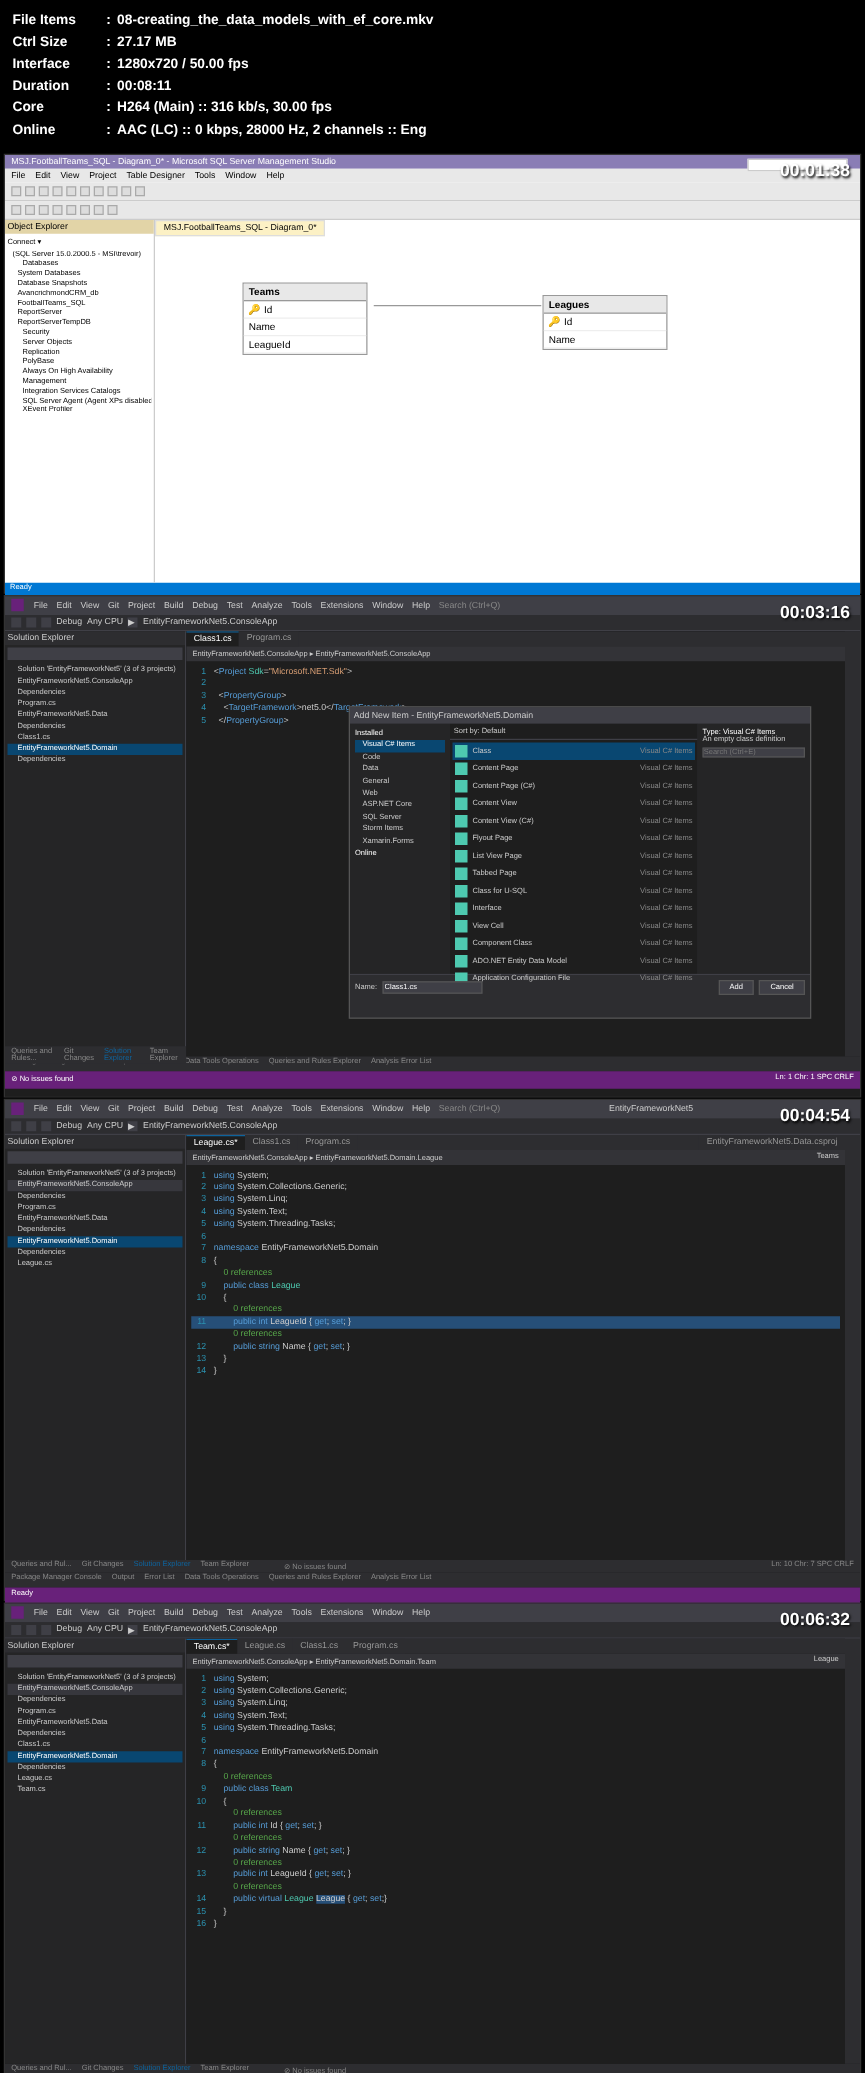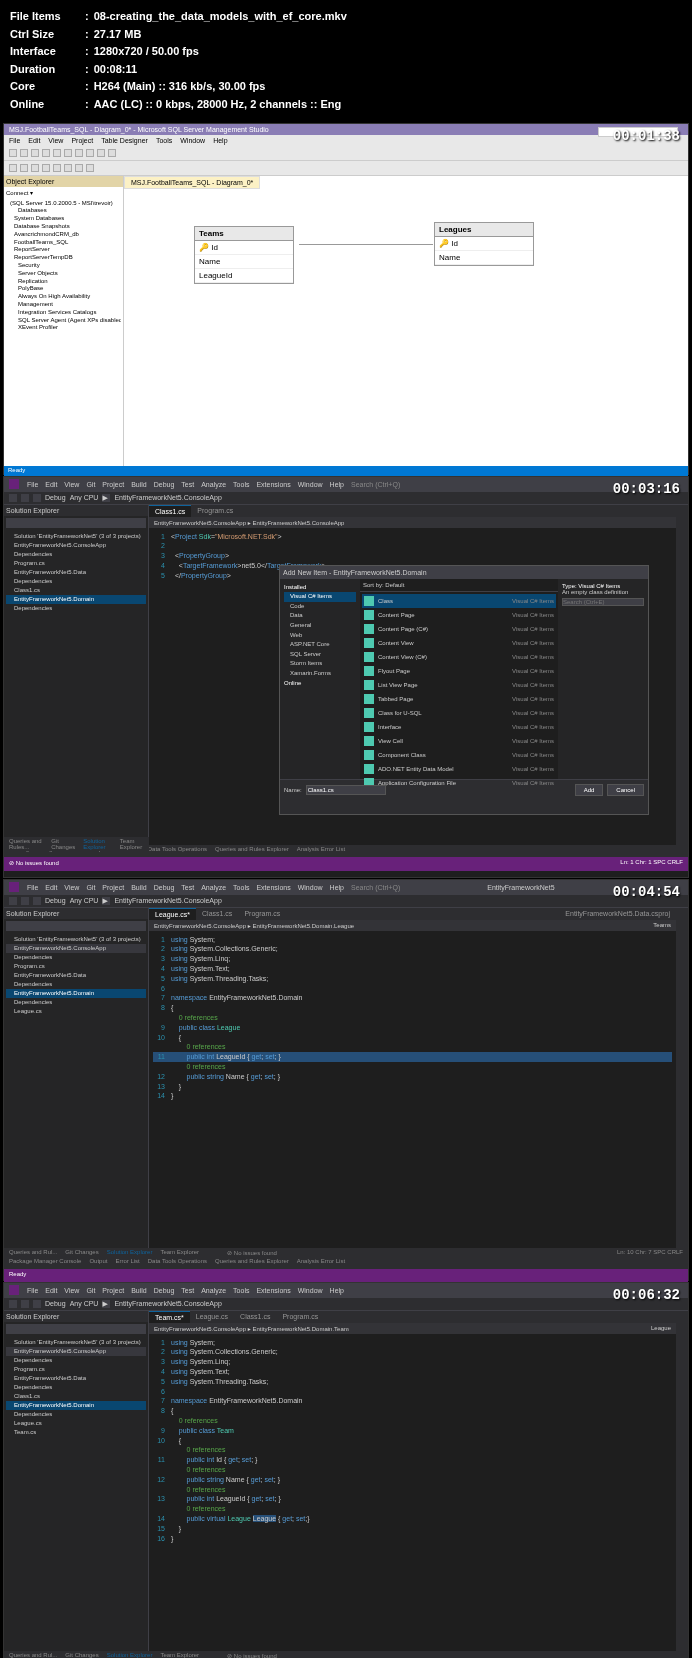--- a/index.html
+++ b/index.html
@@ -2,42 +2,42 @@
 <html><head>
 <meta charset="utf-8">
 <style>
 *{margin:0;padding:0;box-sizing:border-box;font-family:'Segoe UI',Arial,sans-serif}
 body{background:#000;color:#fff;width:692px}
 .file-info{padding:8px 10px;font-size:11px;font-weight:bold;line-height:1.6}
 .file-info .row{display:flex}
 .file-info .lbl{width:75px}
 .file-info .sep{margin-right:5px}
 .shot{position:relative;margin:1px 3px;border:1px solid #333}
-.timestamp{position:absolute;top:4px;right:8px;font-size:14px;font-weight:bold;color:#fff;text-shadow:1px 1px 2px #000;font-family:Liberation Mono, monospace;z-index:10}
+.timestamp{position:absolute;top:4px;right:8px;font-size:14px;font-weight:bold;color:#fff;text-shadow:1px 1px 2px #000;font-family:Liberation Sans, sans-serif;z-index:10}
 
 
 .ssms{background:#fff;height:350px;font-size:7px;color:#000}
 .ssms-title{background:#8a7db5;color:#fff;padding:2px 5px;font-size:7px}
 .ssms-menu{background:#e8e8e8;padding:2px 5px;display:flex;gap:8px;font-size:7px}
 .ssms-toolbar{background:#e8e8e8;padding:3px 5px;border-bottom:1px solid #ccc;display:flex;gap:3px;align-items:center}
 .ssms-toolbar span{display:inline-block;width:8px;height:8px;background:#ddd;border:1px solid #aaa}
 .ssms-body{display:flex;height:290px}
 .obj-exp{width:120px;background:#fff;border-right:1px solid #ccc}
 .obj-exp-hdr{background:#e2d4a7;padding:2px;font-size:7px}
 .obj-exp-tree{padding:2px;font-size:6px;line-height:1.3}
 .obj-exp-tree div{padding-left:8px;white-space:nowrap;overflow:hidden}
 .obj-exp-tree .l1{padding-left:4px}
 .obj-exp-tree .l2{padding-left:12px}
 .diagram-area{flex:1;background:#fff;position:relative}
 .diagram-tab{background:#fcf1c5;padding:2px 6px;font-size:7px;display:inline-block;border:1px solid #ddd}
 .db-table{position:absolute;background:#fff;border:1px solid #999;font-size:8px;min-width:100px}
 .db-table-hdr{background:#e8e8e8;padding:2px 4px;font-weight:bold;border-bottom:1px solid #999}
 .db-table-row{padding:2px 4px;border-bottom:1px solid #eee}
 .db-table.teams{top:50px;left:70px}
-.db-table.leagues{top:46px;left:310px}
+.db-table.leagues{top:60px;left:310px}
 .relation{position:absolute;top:68px;left:175px;width:134px;height:1px;background:#999}
 .ssms-status{background:#0078d4;height:12px}
 .ssms-search{position:absolute;top:3px;right:10px;background:#fff;border:1px solid #ccc;width:80px;height:10px;font-size:6px;padding:0 2px}
 
 
 .vs{background:#1e1e1e;height:400px;font-size:7px;color:#ccc;position:relative}
 .vs-title{background:#3f3f46;padding:2px 5px;display:flex;align-items:center;gap:3px}
 .vs-logo{width:10px;height:10px;background:#68217a}
 .vs-menu{background:#2d2d30;padding:2px 5px;display:flex;gap:7px;font-size:7px}
 .vs-toolbar{background:#2d2d30;padding:2px 5px;display:flex;gap:4px;align-items:center;border-bottom:1px solid #3f3f46}

